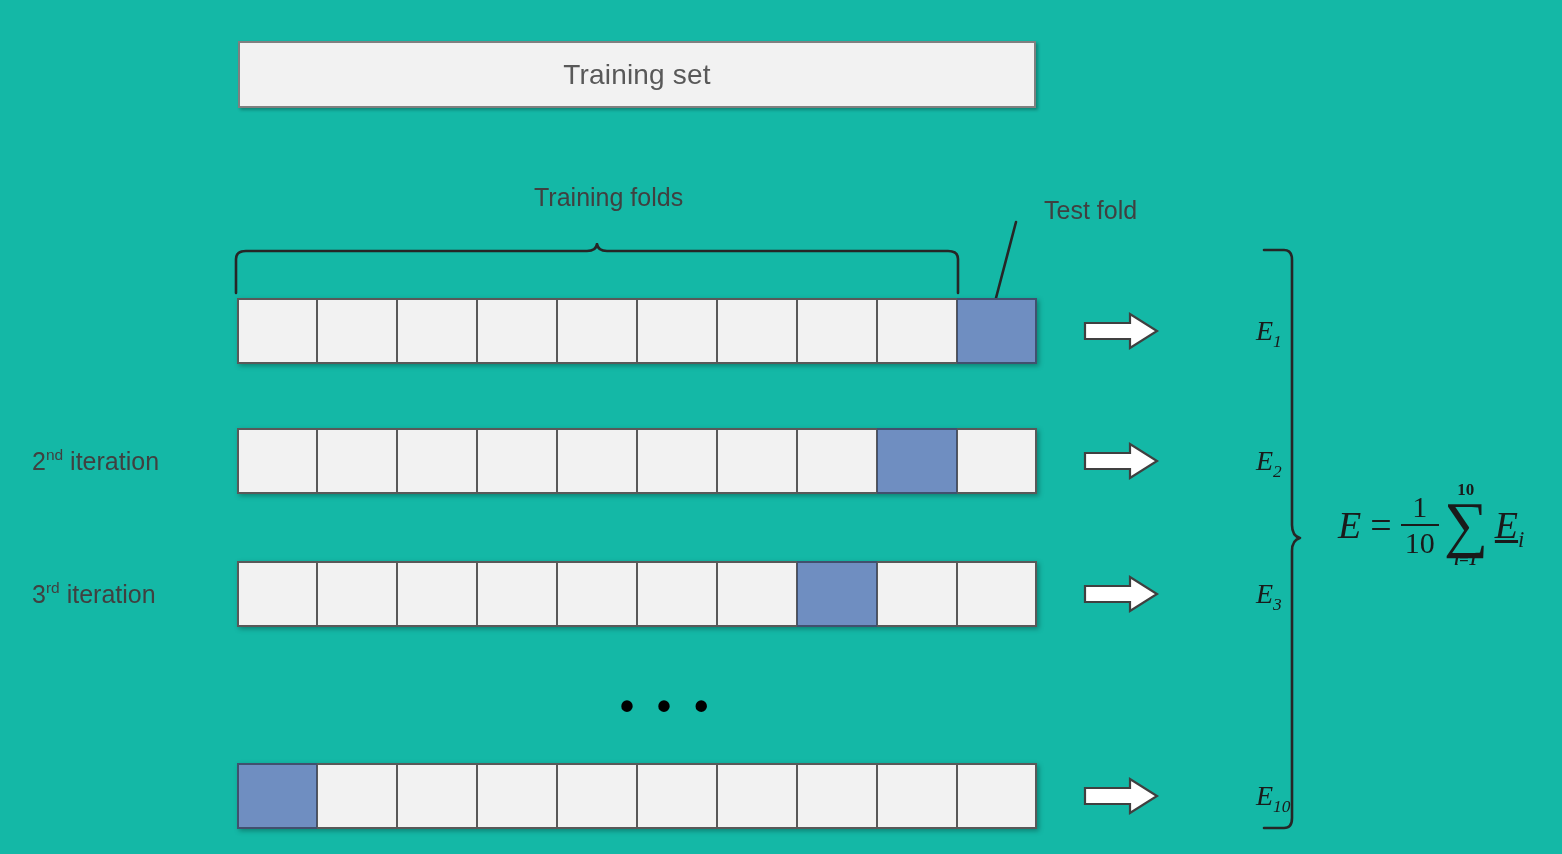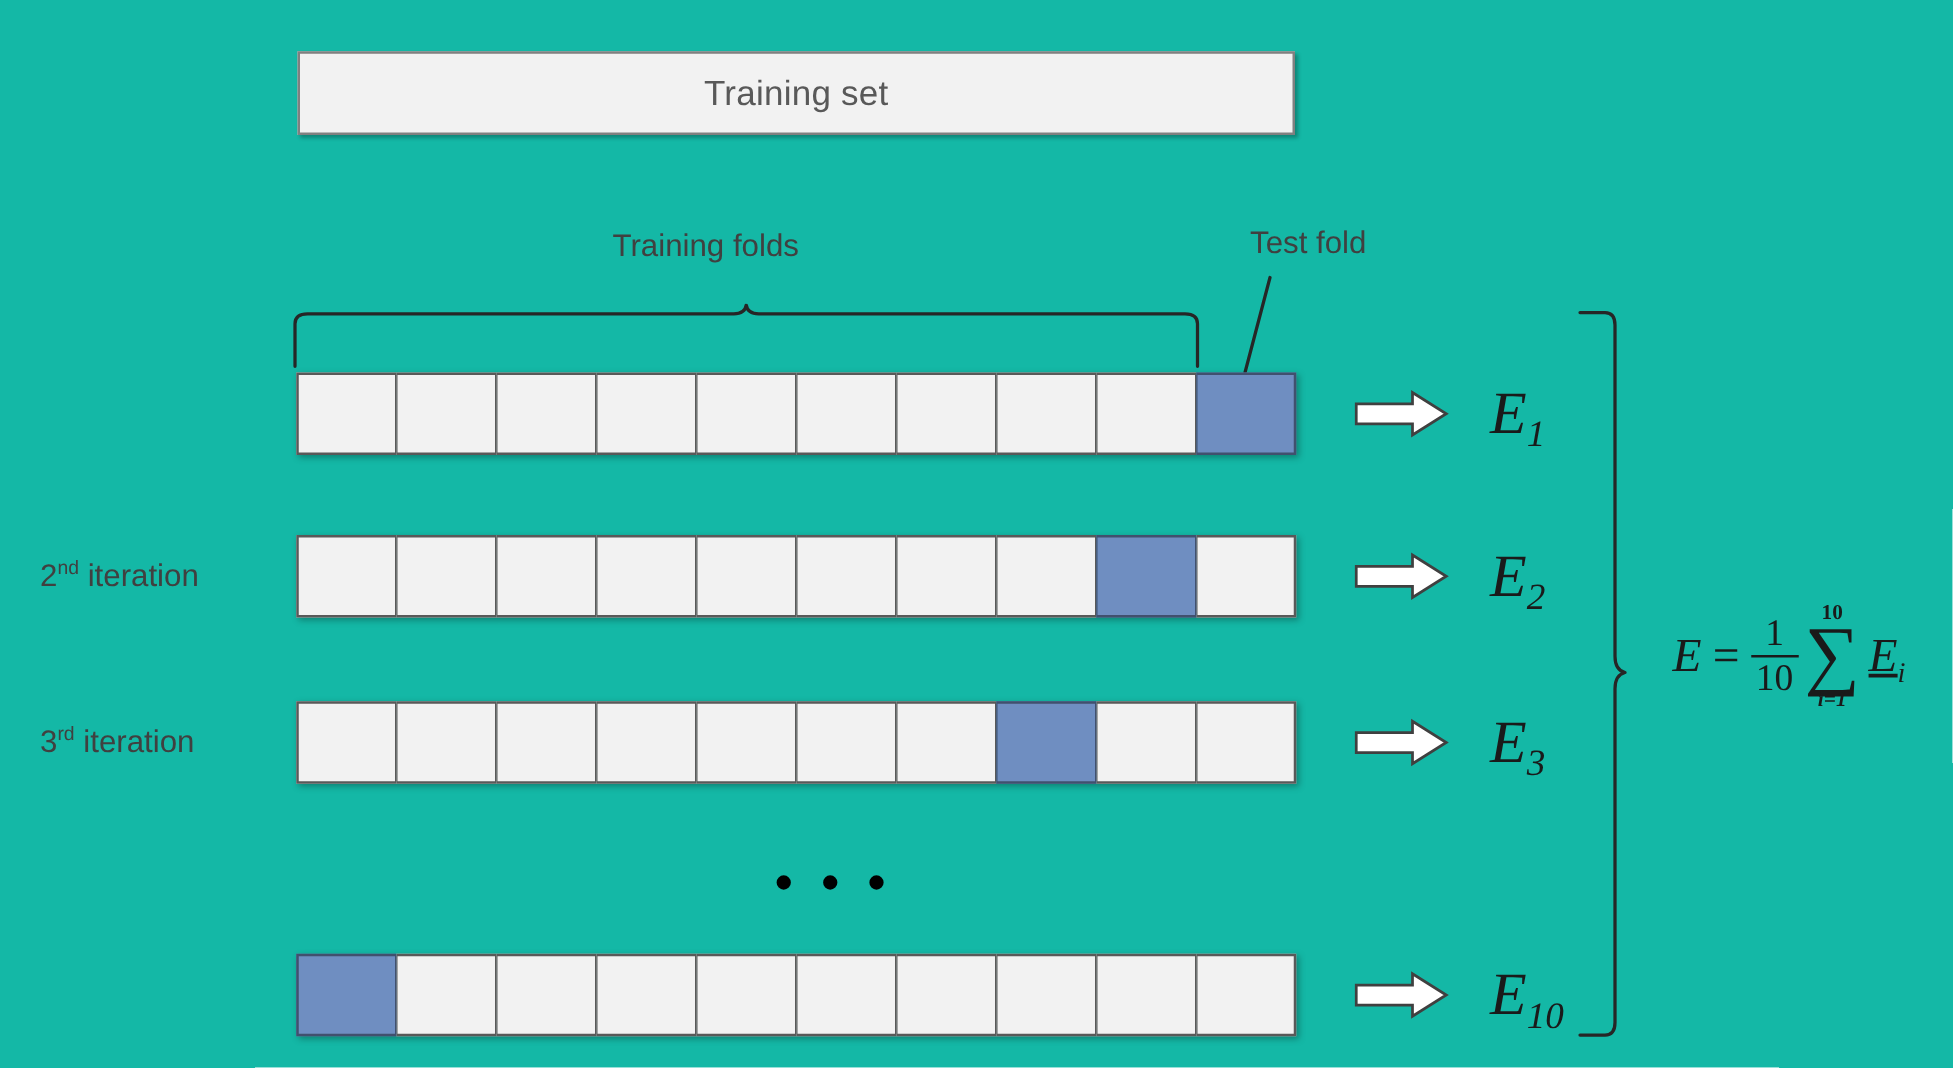--- a/index.html
+++ b/index.html
@@ -40,23 +40,24 @@
     color: #595959;
     letter-spacing: 0.2px;
   }
 
   
   .caption {
     position: absolute;
     font-size: 25px;
     color: #404040;
     white-space: nowrap;
+    margin-left: 44px;
   }
   .caption-training-folds { left: 490px; top: 183px; }
-  .caption-test-fold      { left: 1000px; top: 180px; }
+  .caption-test-fold      { left: 1000px; top: 196px; }
 
   
   .top-brace {
     position: absolute;
     left: 232px;
     top: 243px;
     width: 730px;
     height: 52px;
   }
 
@@ -126,26 +127,26 @@
     left: 1082px;
     top: 50%;
     transform: translateY(-50%);
     width: 78px;
     height: 42px;
   }
 
   
   .error-label {
     position: absolute;
-    left: 1192px;
+    left: 1256px;
     top: 50%;
     transform: translateY(-50%);
     font-family: "Liberation Serif", serif;
     font-style: italic;
-    font-size: 48px;
+    font-size: 28px;
     color: #1a1a1a;
     white-space: nowrap;
   }
   .error-label sub {
     font-size: 0.62em;
     vertical-align: sub;
     line-height: 0;
   }
 
   

